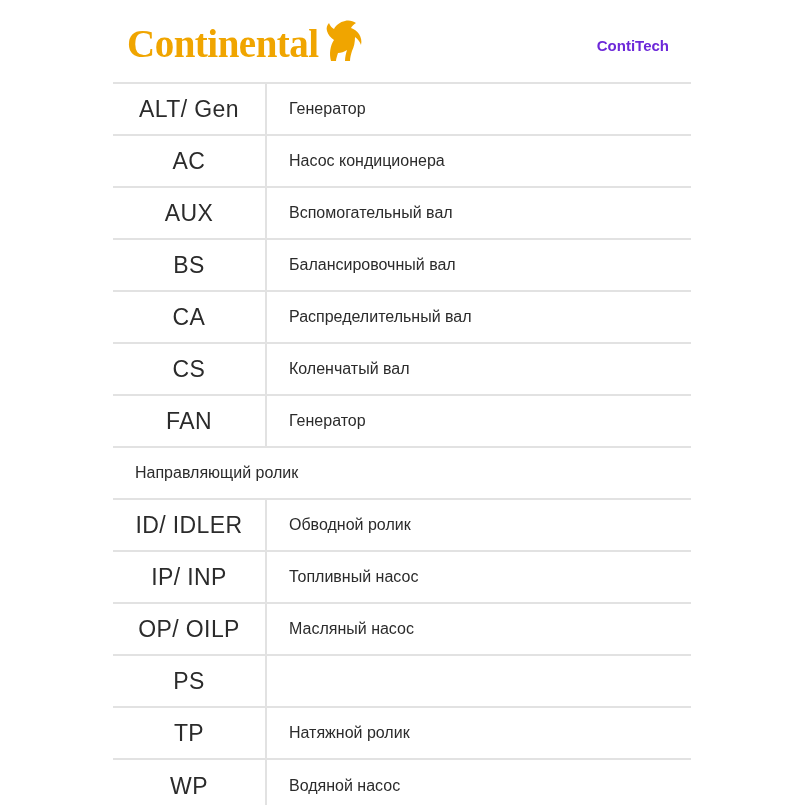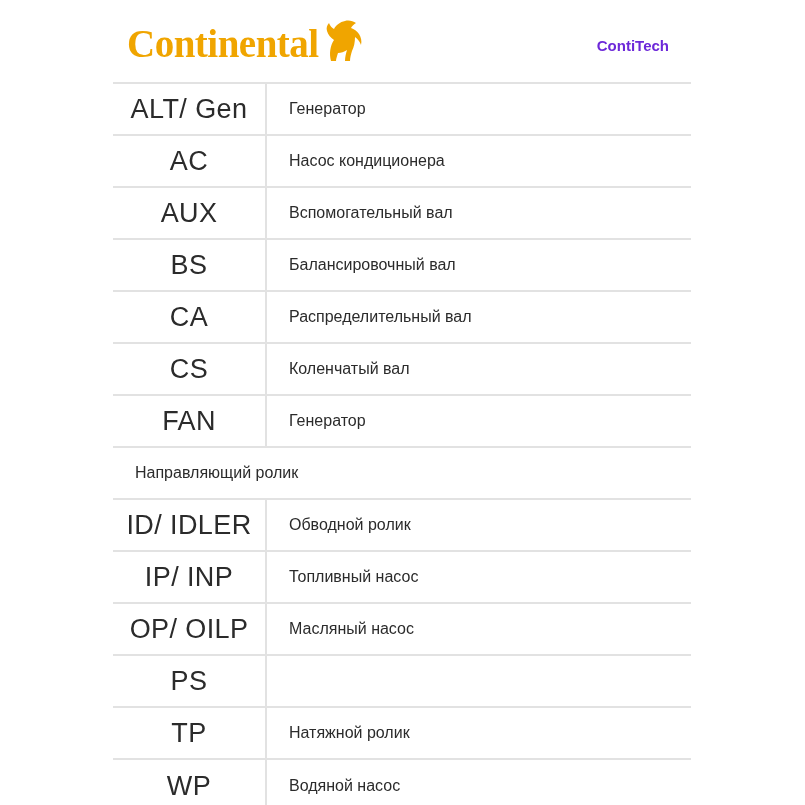--- a/index.html
+++ b/index.html
@@ -85,21 +85,21 @@
   }
 
   .cell-code {
     width: 154px;
     min-width: 154px;
     border-right: 2px solid #e2e2e2;
     box-sizing: border-box;
     display: flex;
     align-items: center;
     justify-content: center;
-    font-size: 27px;
+    font-size: 23px;
     color: #2b2b2b;
     font-family: "Liberation Sans", sans-serif;
     letter-spacing: 0.4px;
   }
 
   .cell-desc {
     flex: 1;
     box-sizing: border-box;
     display: flex;
     align-items: center;

